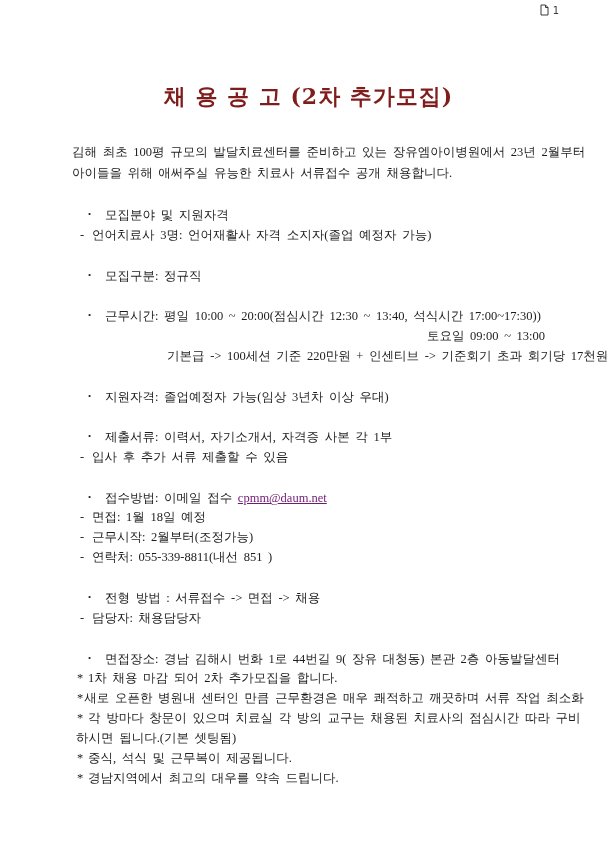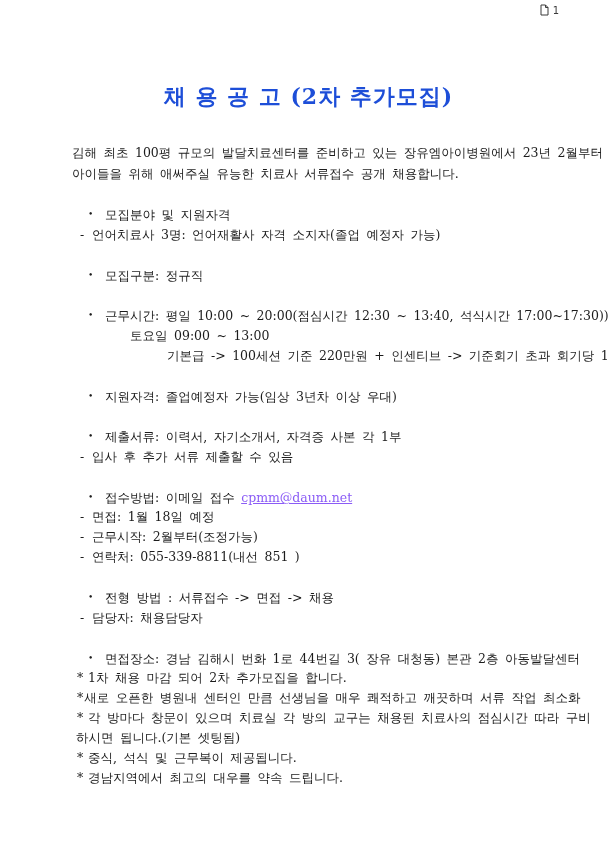--- a/index.html
+++ b/index.html
@@ -34,37 +34,37 @@
     top: 0;
     left: 72px;
     right: 64px;
   }
   .title {
     margin: 82px 0 0 0;
     text-align: center;
     font-size: 22px;
     font-weight: bold;
     letter-spacing: 1px;
-    color: #1d4ed8;
+    color: #7f1d1d;
   }
   .intro {
     margin-top: 30px;
     font-size: 12.5px;
     line-height: 21px;
     word-spacing: 2.5px;
     color: #1c1c1c;
   }
   .body-lines {
     margin-top: 11px;
     font-size: 12.5px;
     line-height: 20px;
     word-spacing: 2.5px;
     color: #1c1c1c;
   }
-  .line { white-space: nowrap; }
+  .line { white-space: nowrap; font-family: Liberation Serif, serif; }
   .gap { margin-top: 20px; }
   .mk { display: inline-block; }
   .l-bullet .mk {
     margin-left: 16px;
     width: 17px;
     font-size: 9px;
     vertical-align: 1.5px;
   }
   .l-dash .mk {
     margin-left: 8px;
@@ -72,25 +72,25 @@
   }
   .l-star .mk {
     margin-left: 5px;
     width: 11px;
   }
   .l-star-tight .mk {
     margin-left: 5px;
     width: auto;
     margin-right: 1px;
   }
-  .l-cont1 { margin-left: 58px; }
+  .l-cont1 { margin-left: 73px; text-align: right; }
   .l-cont2 { margin-left: 95px; }
   .l-cont3 { margin-left: 4px; }
   .email-link {
-    color: #8b5cf6;
+    color: #701a75;
     text-decoration: underline;
     text-underline-offset: 2px;
     text-align: right;
   }
 </style>
 </head>
 <body>
 
 <div class="page">
 
@@ -159,27 +159,27 @@
       </div>
       <div class="line l-bullet gap">
         <span class="mk">•</span><span>전형 방법 : 서류접수 -&gt; 면접 -&gt; 채용</span>
       </div>
 
       <div class="line l-dash">
         <span class="mk">-</span><span>담당자: 채용담당자</span>
       </div>
 
       <div class="line l-bullet gap">
-        <span class="mk">•</span><span>면접장소: 경남 김해시 번화 1로 44번길 3( 장유 대청동) 본관 2층 아동발달센터</span>
+        <span class="mk">•</span><span>면접장소: 경남 김해시 번화 1로 44번길 9( 장유 대청동) 본관 2층 아동발달센터</span>
       </div>
       <div class="line l-star">
         <span class="mk">*</span><span>1차 채용 마감 되어 2차 추가모집을 합니다.</span>
       </div>
       <div class="line l-star-tight">
-        <span class="mk">*</span><span>새로 오픈한 병원내 센터인 만큼 선생님을 매우 쾌적하고 깨끗하며 서류 작업 최소화</span>
+        <span class="mk">*</span><span>새로 오픈한 병원내 센터인 만큼 근무환경은 매우 쾌적하고 깨끗하며 서류 작업 최소화</span>
       </div>
       <div class="line l-star">
         <span class="mk">*</span><span>각 방마다 창문이 있으며 치료실 각 방의 교구는 채용된 치료사의 점심시간 따라 구비</span>
       </div>
       <div class="line l-cont3">하시면 됩니다.(기본 셋팅됨)</div>
       <div class="line l-star">
         <span class="mk">*</span><span>중식, 석식 및 근무복이 제공됩니다.</span>
       </div>
       <div class="line l-star">
         <span class="mk">*</span><span>경남지역에서 최고의 대우를 약속 드립니다.</span>

